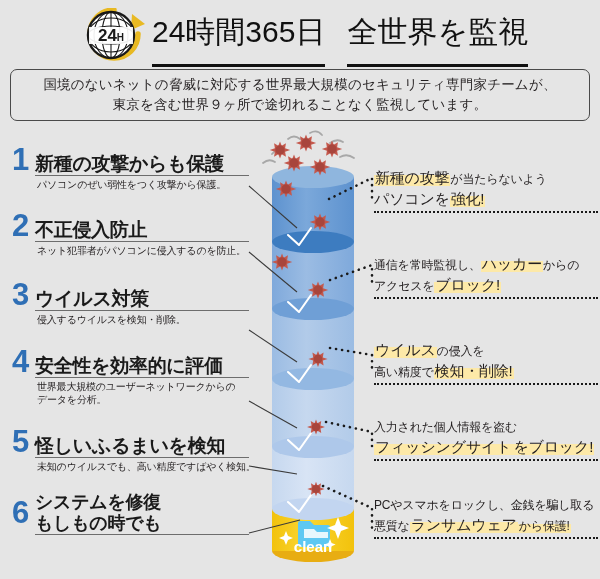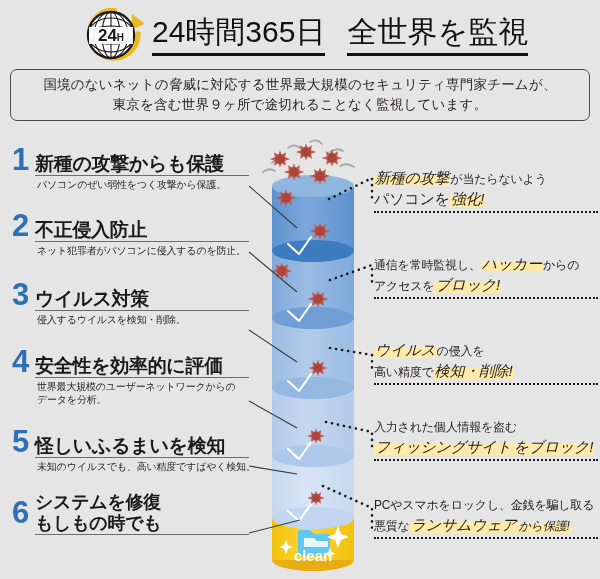--- a/index.html
+++ b/index.html
@@ -26,21 +26,21 @@
 
   #title-row {
     position: absolute; left: 152px; top: 8px;
     display: flex; align-items: flex-end; gap: 22px;
   }
   .title-seg {
     font-size: 30px; line-height: 40px;
     color: #111; letter-spacing: 0px;
     font-weight: 400;
     border-bottom: 3px solid #111;
-    padding-bottom: 1px;
+    padding-bottom: 12px;
     white-space: nowrap;
   }
 
   
   #subtitle-box {
     position: absolute; left: 10px; top: 69px;
     width: 580px; height: 52px;
     border: 1.5px solid #4a4a4a;
     border-radius: 7px;
     display: flex; flex-direction: column;
@@ -80,34 +80,33 @@
   
   .right-item { position: absolute; left: 374px; width: 224px; }
   .ri-line {
     font-size: 12px; line-height: 19px; color: #231f20;
     letter-spacing: -0.2px; white-space: nowrap;
   }
   .ri-line .big { font-size: 15px; }
   .hl {
     background: linear-gradient(to top, #fde9a8 0%, #fde9a8 62%, rgba(253,233,168,0) 62%);
     padding: 0 1px;
-    font-style: italic;
   }
   .ri-rule {
     margin-top: 1px;
     height: 0;
     border-top: 2.6px dotted #1a1a1a;
     width: 224px;
   }
 
   
   .dot-leader { position: absolute; overflow: visible; }
 
   
-  #cyl { position: absolute; left: 258px; top: 136px; width: 110px; height: 439px; text-decoration: underline; }
+  #cyl { position: absolute; left: 258px; top: 127px; width: 110px; height: 439px; text-decoration: underline; }
   #cyl svg { display: block; }
 </style>
 </head>
 <body>
 
 <div id="page">
 
   <div id="header">
 
     <div id="logo-wrap">

